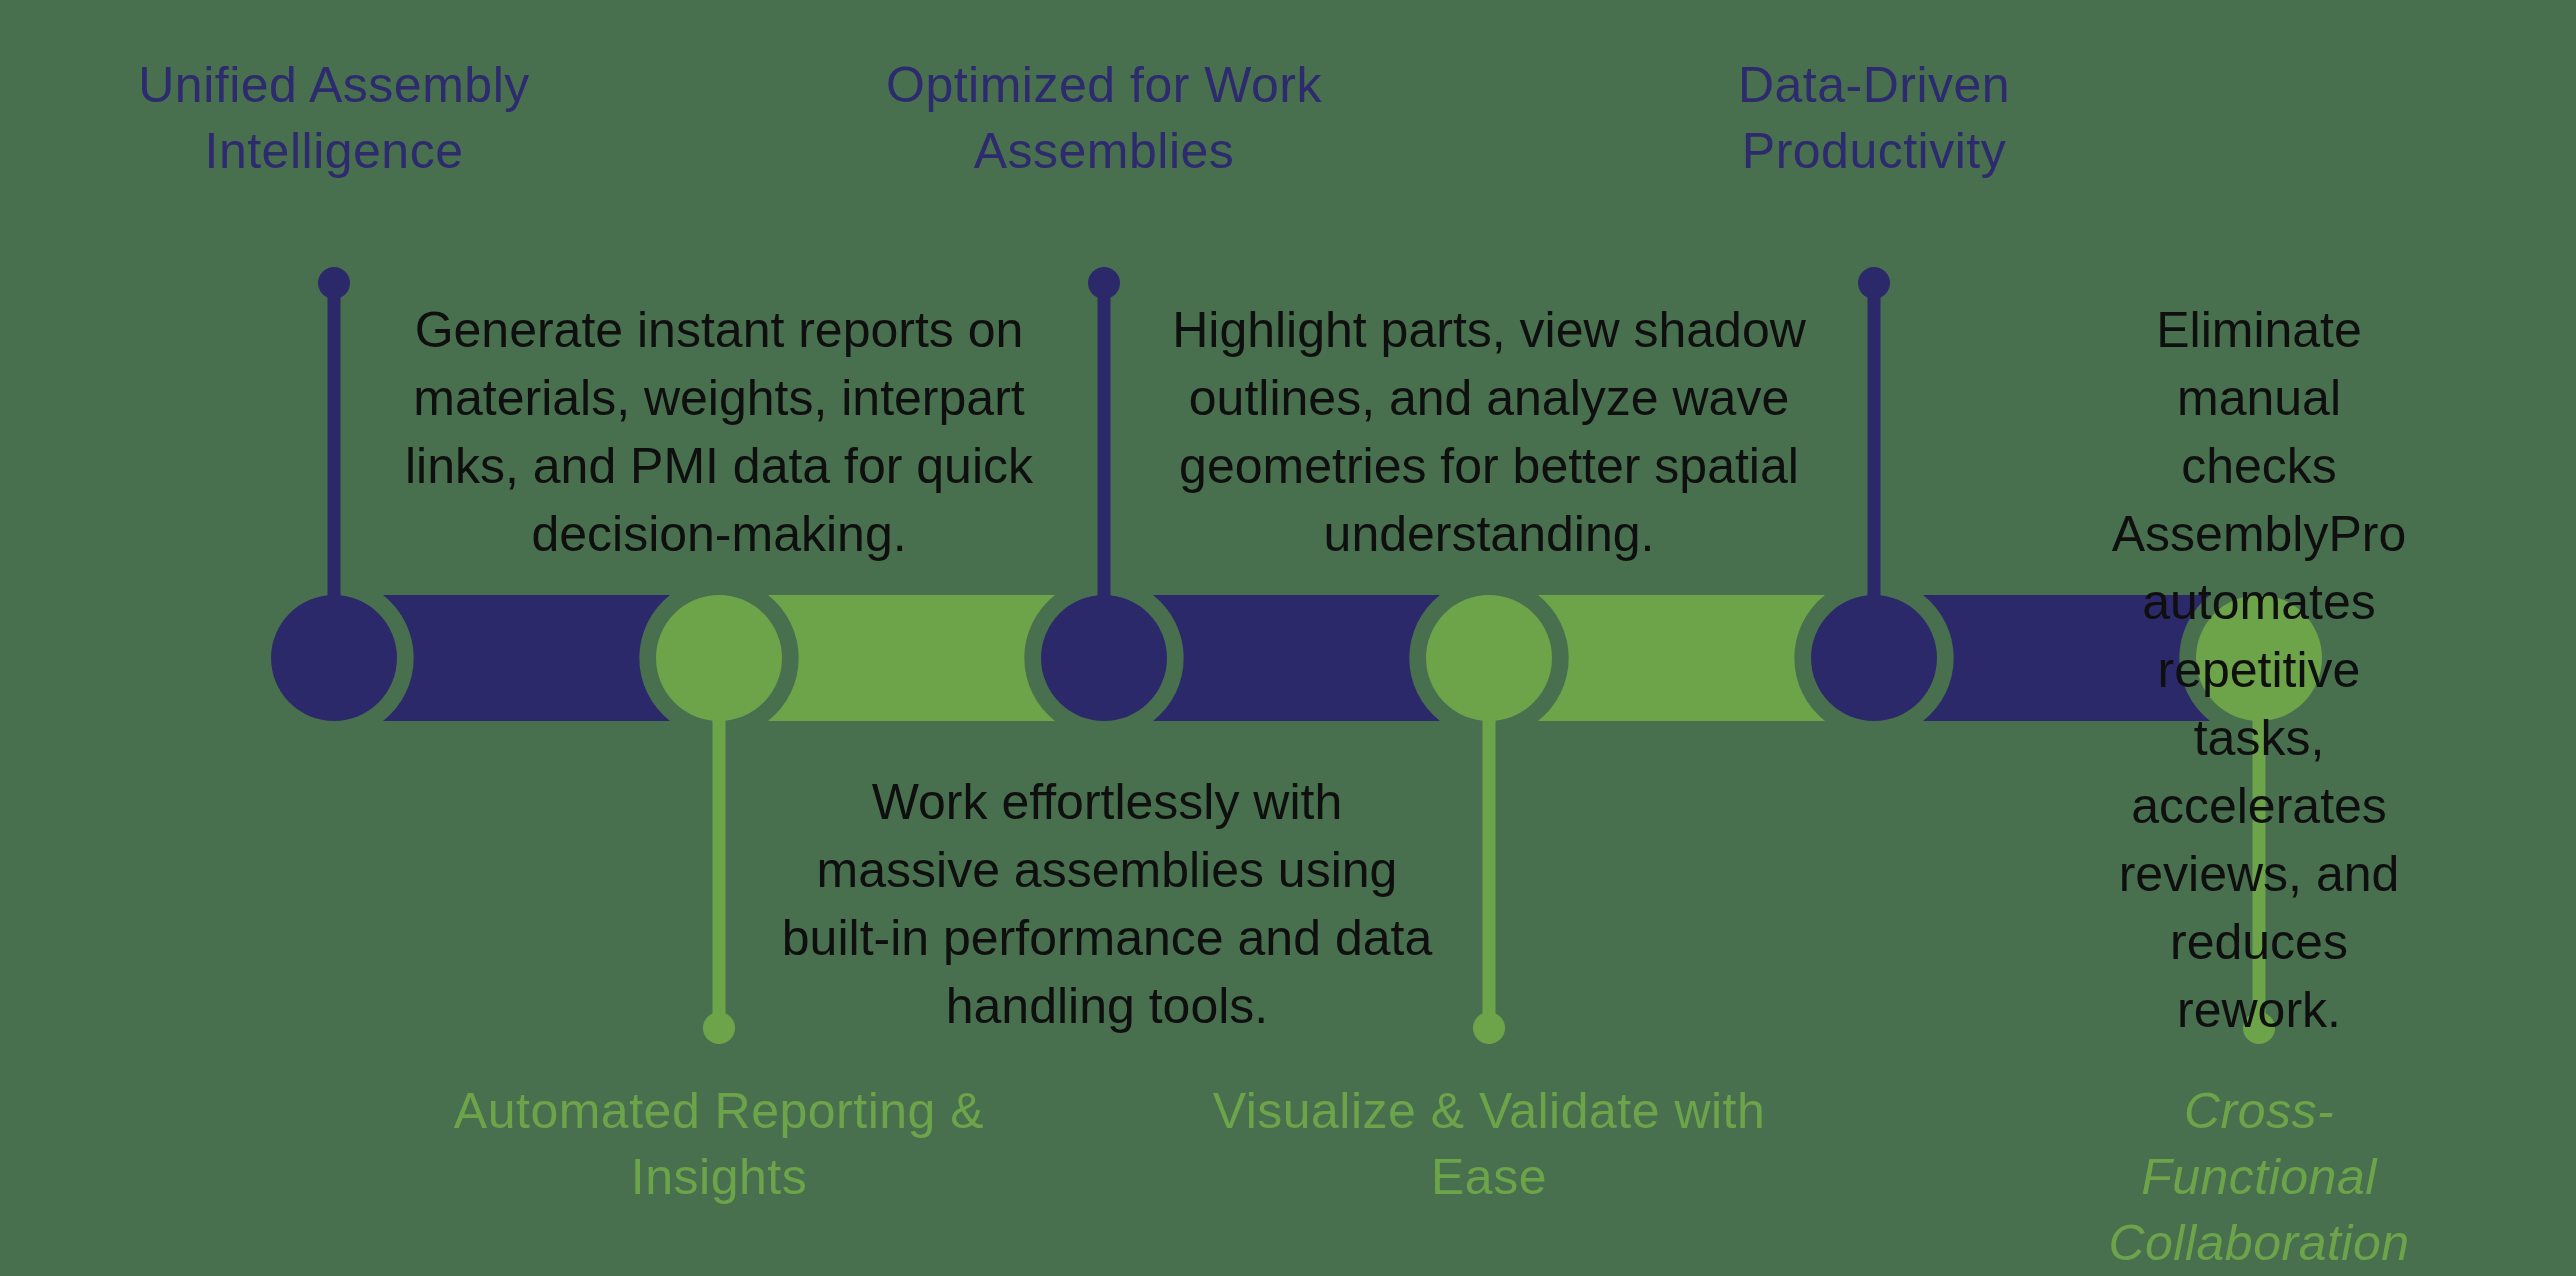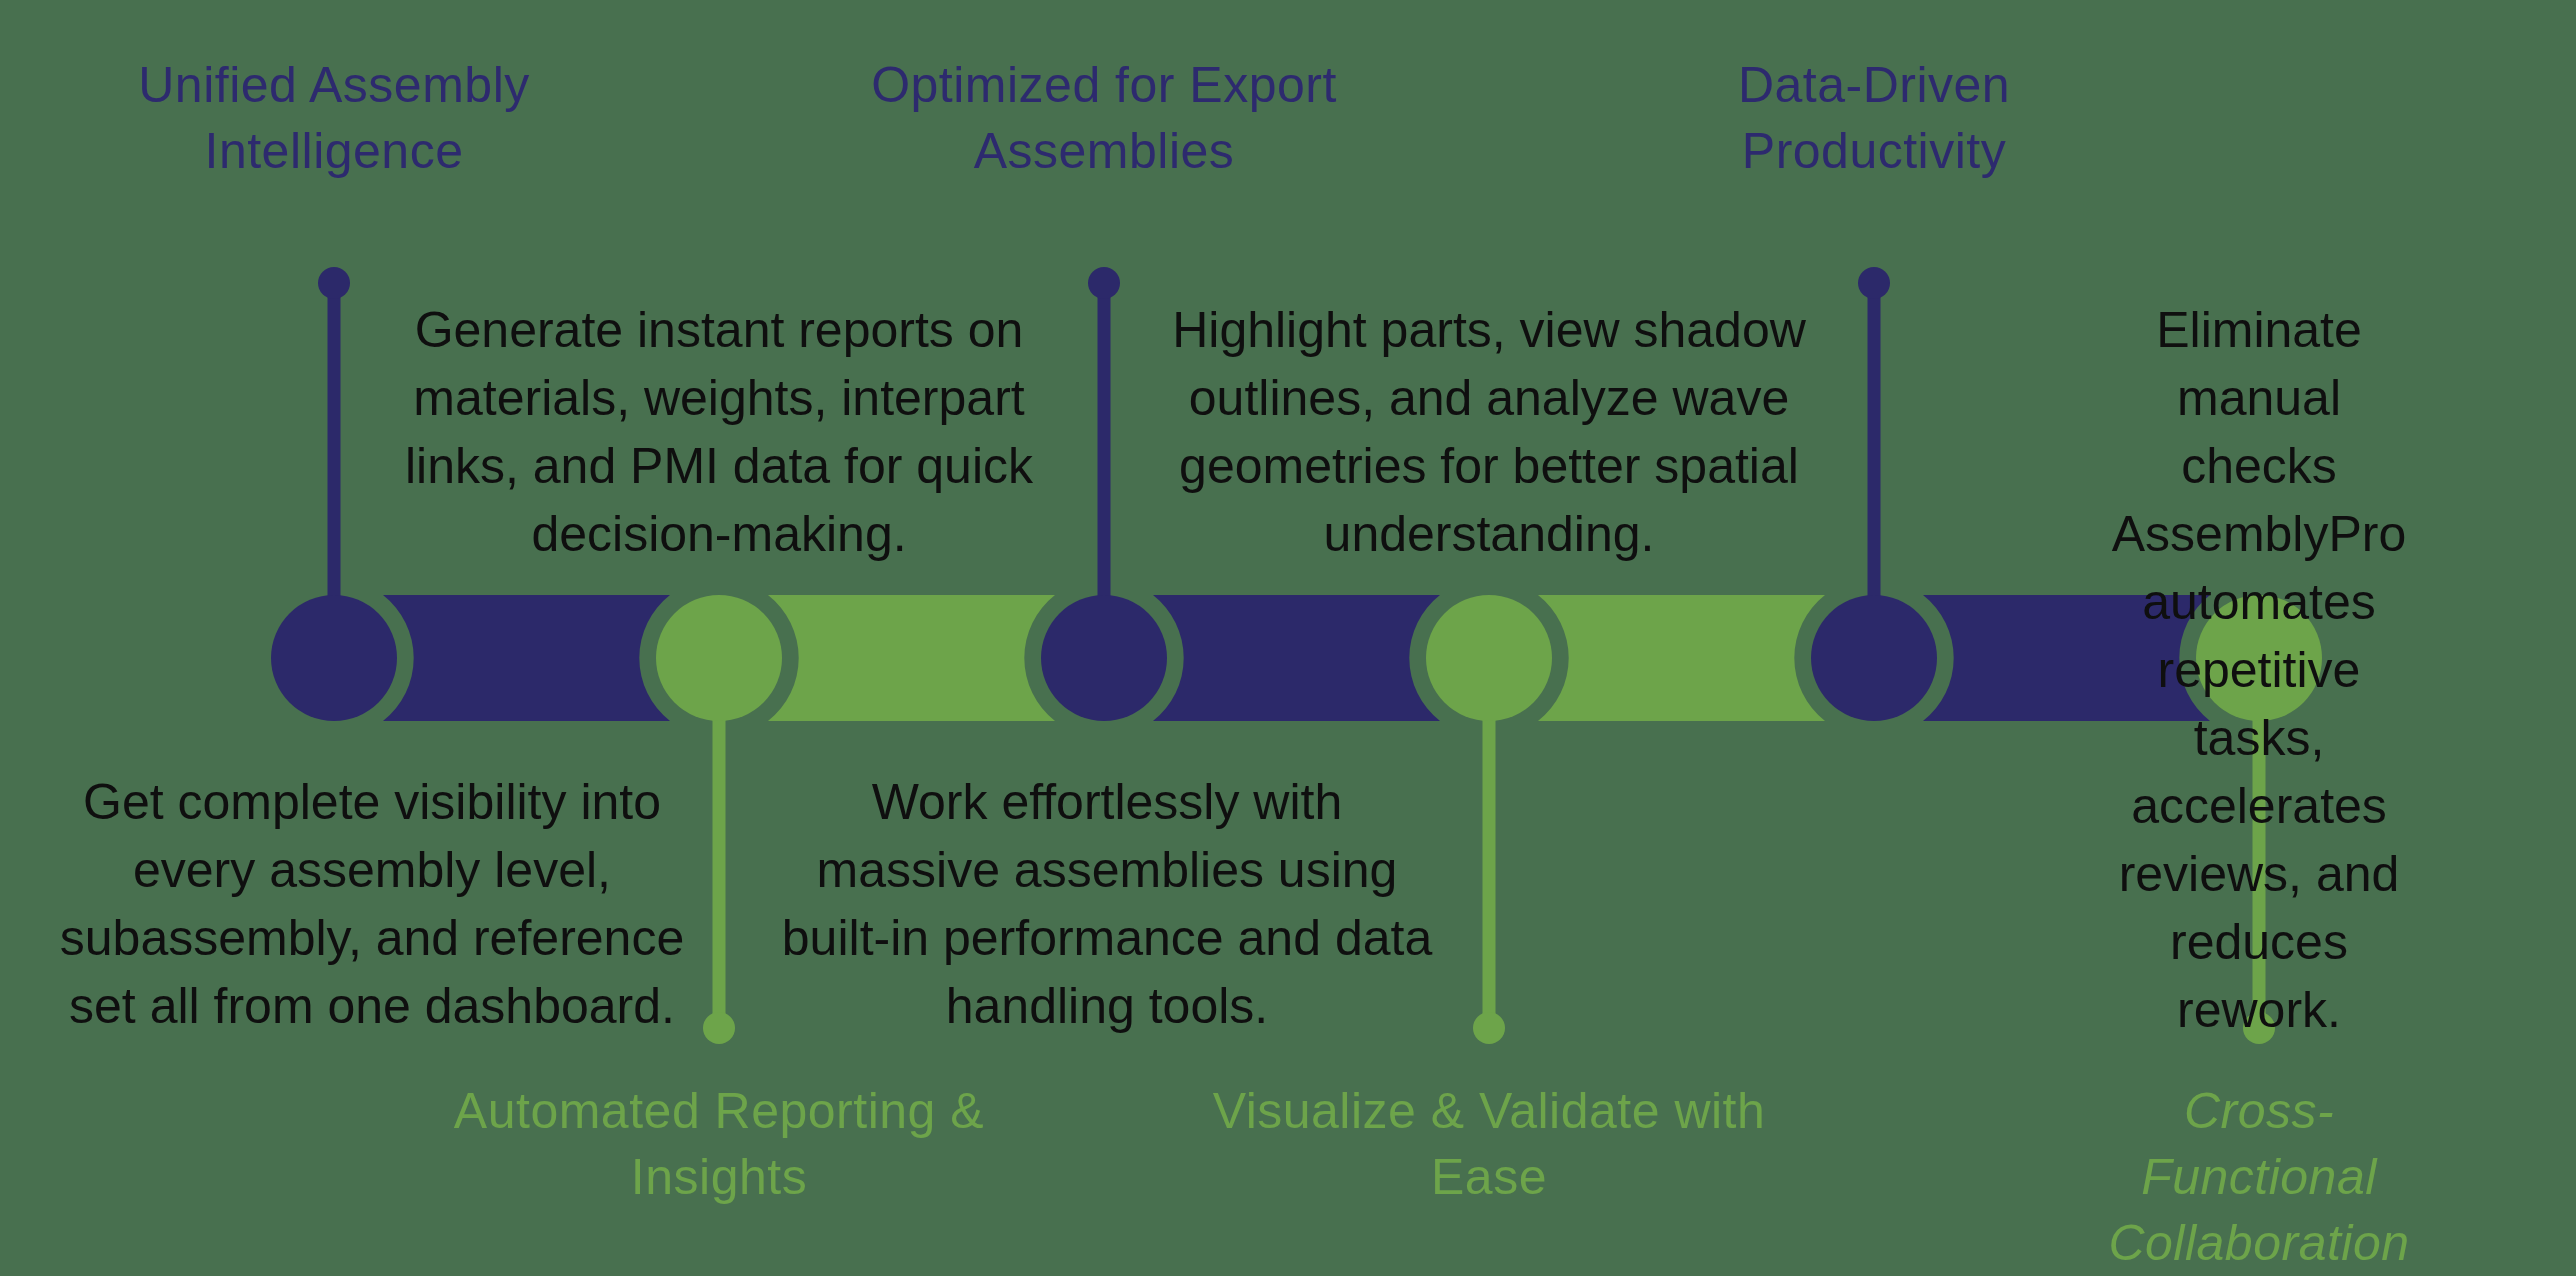--- a/index.html
+++ b/index.html
@@ -98,33 +98,29 @@
     <circle class="navy-shape" cx="1092" cy="658" r="63"></circle>
     <circle class="green-shape" cx="1477" cy="658" r="63"></circle>
     <circle class="navy-shape" cx="1862" cy="658" r="63"></circle>
     <circle class="green-shape" cx="2247" cy="658" r="63"></circle>
   </svg>
 
   <div class="step-title title-navy tpos-1">Unified Assembly
 Intelligence</div>
   <div class="step-title title-green tpos-2">Automated Reporting &amp;
 Insights</div>
-  <div class="step-title title-navy tpos-3">Optimized for Export
+  <div class="step-title title-navy tpos-3">Optimized for Work
 Assemblies</div>
   <div class="step-title title-navy tpos-5">Data-Driven
 Productivity</div>
   <div class="step-title title-green tpos-4">Visualize &amp; Validate with
 Ease</div>
   <div class="step-title title-green tpos-6">Cross-Functional
 Collaboration</div>
 
-  <div class="step-desc dpos-1">Get complete visibility into
-every assembly level,
-subassembly, and reference
-set all from one dashboard.</div>
   <div class="step-desc dpos-2">Generate instant reports on
 materials, weights, interpart
 links, and PMI data for quick
 decision-making.</div>
   <div class="step-desc dpos-3">Work effortlessly with
 massive assemblies using
 built-in performance and data
 handling tools.</div>
   <div class="step-desc dpos-4">Highlight parts, view shadow
 outlines, and analyze wave

